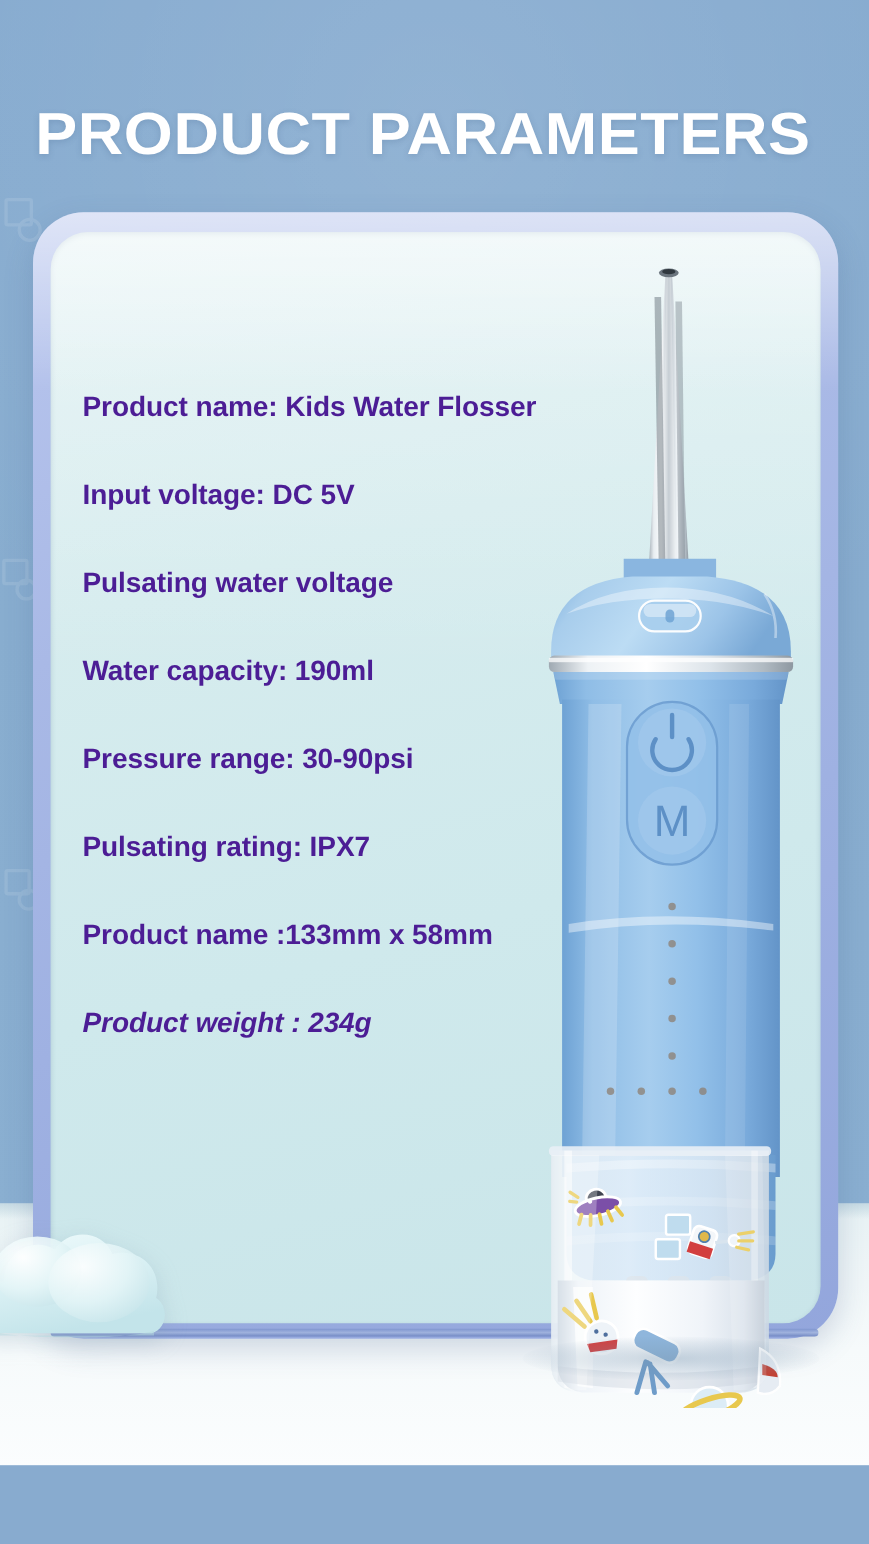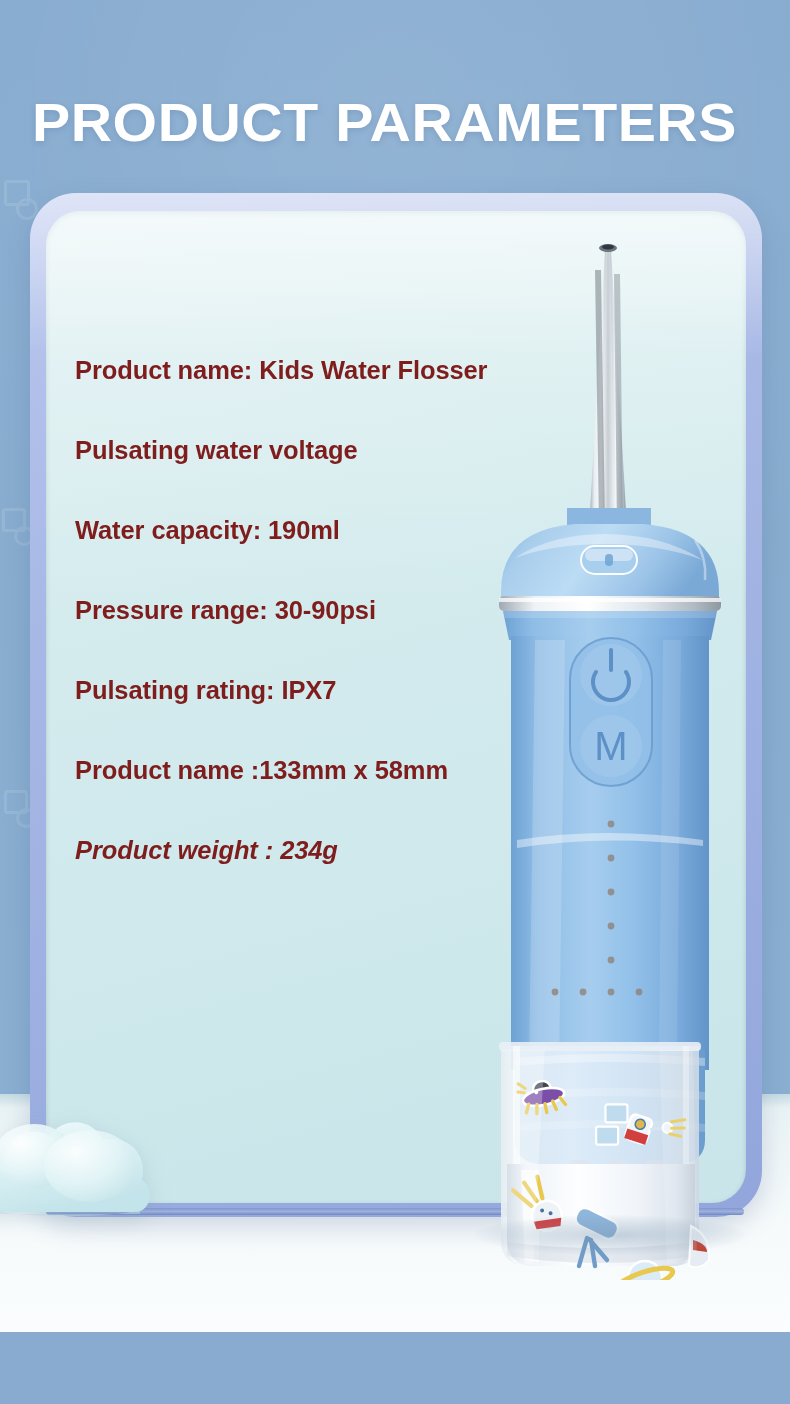--- a/index.html
+++ b/index.html
@@ -107,21 +107,21 @@
   
   .specs{
     position:absolute;
     left:75px; top:355px;
     width:470px;
   }
   .spec-line{
     font-size:25.5px;
     line-height:30px;
     font-weight:700;
-    color:#7f1d1d;
+    color:#4c1d95;
     margin-bottom:50px;
     white-space:nowrap;
     letter-spacing:-.1px;
   }
   .spec-line:last-child{ margin-bottom:0;font-style:italic; }
 
   
   .cloud{
     position:absolute;
     left:-18px; top:1108px;
@@ -166,20 +166,21 @@
   <div class="frame">
     <div class="frame-inner"></div>
     <div class="frame-hl"></div>
   </div>
   <div class="frame-rail"></div>
 
   <div class="title">PRODUCT PARAMETERS</div>
 
   <div class="specs">
     <div class="spec-line">Product name: Kids Water Flosser</div>
+    <div class="spec-line">Input voltage: DC 5V</div>
     <div class="spec-line">Pulsating water voltage</div>
     <div class="spec-line">Water capacity: 190ml</div>
     <div class="spec-line">Pressure range: 30-90psi</div>
     <div class="spec-line">Pulsating rating: IPX7</div>
     <div class="spec-line">Product name :133mm x 58mm</div>
     <div class="spec-line">Product weight : 234g</div>
   </div>
 
   <svg class="cloud" viewBox="0 0 190 112">
     <defs>

